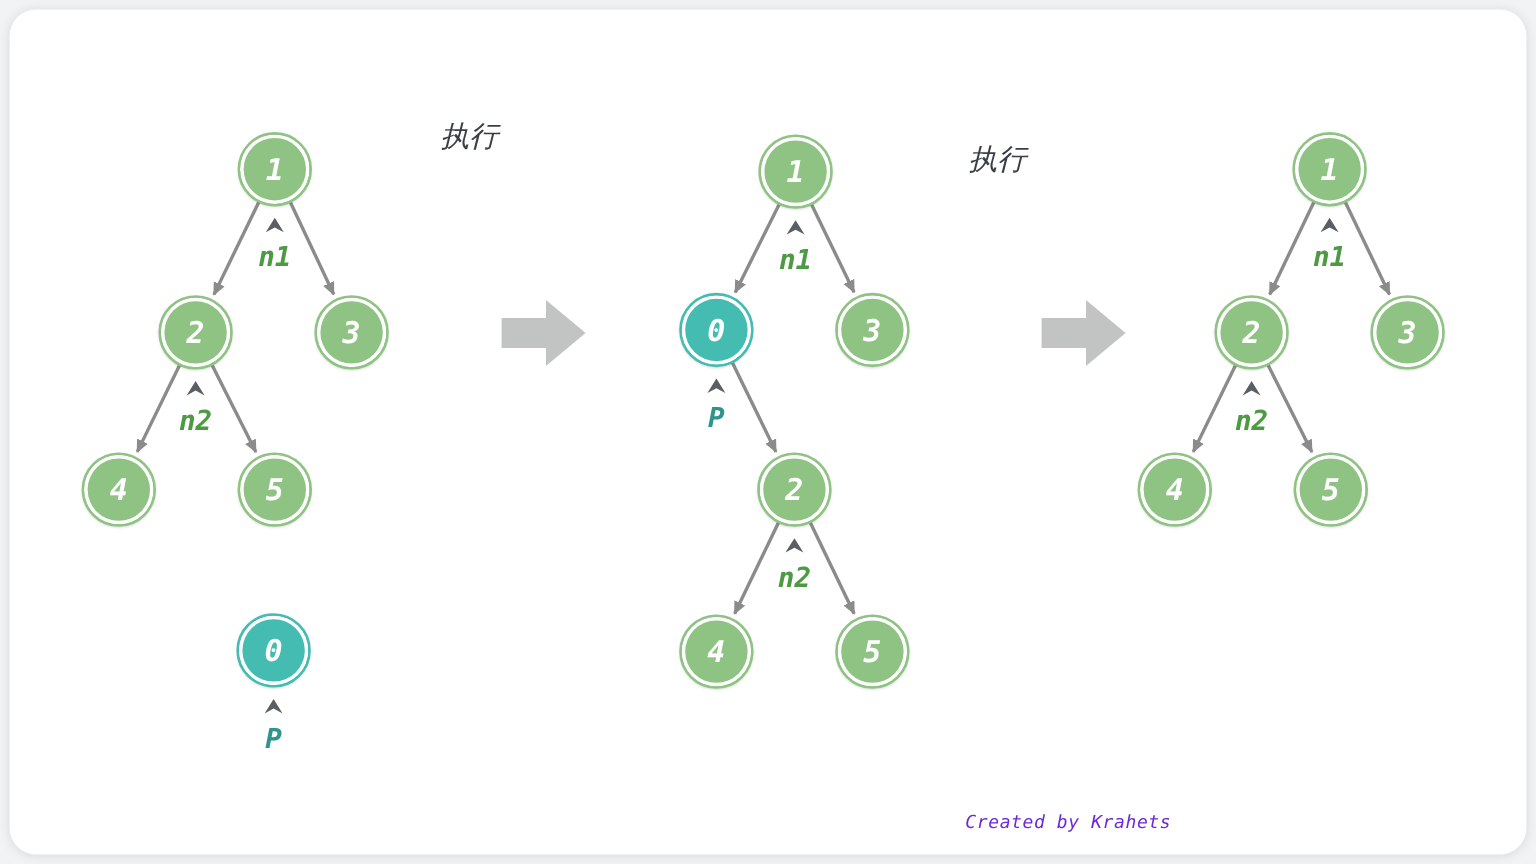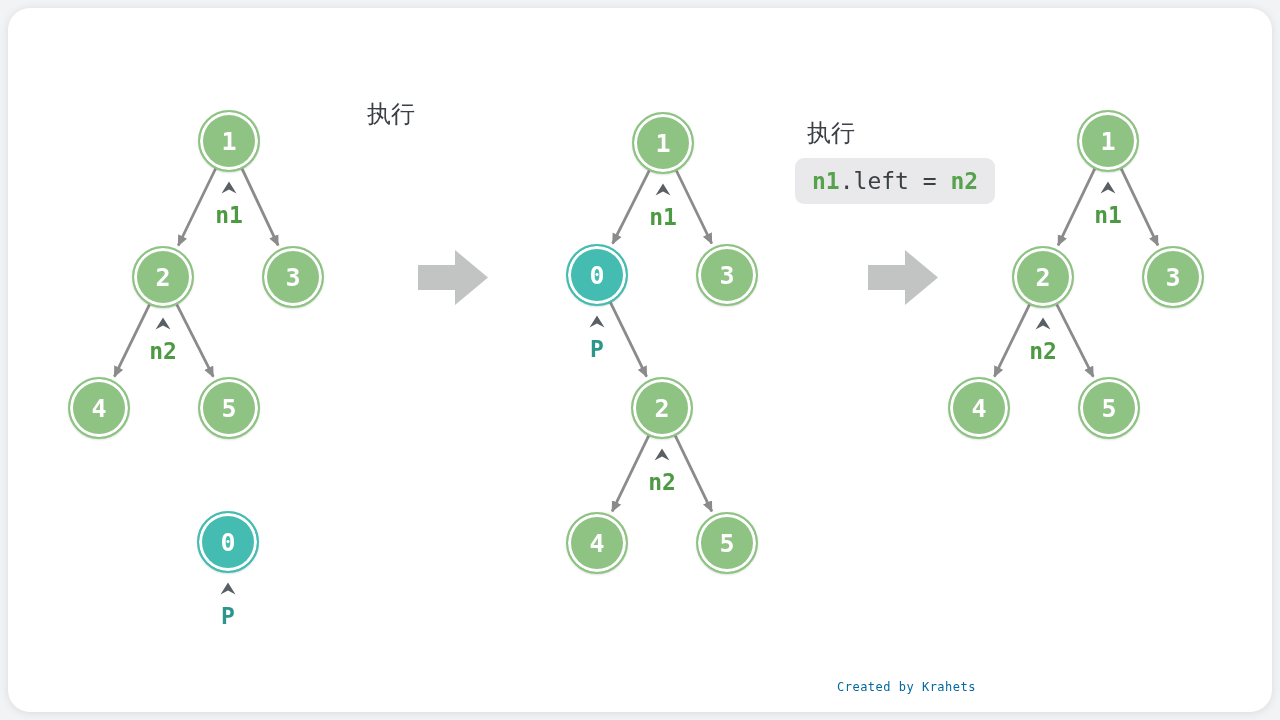--- a/index.html
+++ b/index.html
@@ -15,21 +15,21 @@
     position: absolute;
     left: 8px; top: 8px;
     width: 1264px; height: 704px;
     background: #ffffff;
     border-radius: 22px;
     box-shadow: 0 1px 10px rgba(0,0,0,0.10);
   }
   #scene {
     position: absolute;
     left: 0; top: 0;
-    width: 1016px; height: 720px;
+    width: 1016px; height: 720px; font-style: italic;
   }
   #diagram-svg {
     position: absolute;
     left: 0; top: 0;
     width: 1280px; height: 720px;
   }
   .node {
     position: absolute;
     width: 62px; height: 62px;
     border-radius: 50%;
@@ -73,22 +73,22 @@
   }
   .code-block-1 { left: 352px; top: 142px; padding: 3px 20px 5px; }
   .code-block-2 { left: 795px; top: 158px; padding: 5px 17px; }
   .tok-plain { color: #3B4045; }
   .tok-green { color: #57A24C; font-weight: bold; }
   .tok-teal  { color: #2E9D93; font-weight: bold; }
   .watermark {
     position: absolute;
     right: 40px; bottom: 26px;
     font-family: "DejaVu Sans Mono", monospace;
-    font-size: 12px;
-    color: #0369a1;
+    font-size: 15px;
+    color: #6d28d9;
     letter-spacing: 0.5px;
   }
 </style>
 </head>
 <body>
 
 <div class="card"></div>
 
 <div id="scene">
   <svg id="diagram-svg" viewBox="0 0 1280 720" xmlns="http://www.w3.org/2000/svg">
@@ -118,25 +118,20 @@
       <line x1="1056.4981524970897" y1="303.79178753210226" x2="1093.252155420062" y2="376.7429145458807" stroke="#8B8B8B" stroke-width="2.8" marker-end="url(#ah)"></line>
       <path d="M1100.5,193.5 L1108,181.5 L1115.5,193.5 L1108,189.5 Z" fill="#5A5F63"></path>
       <path d="M1035.5,329.5 L1043,317.5 L1050.5,329.5 L1043,325.5 Z" fill="#5A5F63"></path>
       <polygon points="418,265 455,265 455,250 488,277.5 455,305 455,290 418,290" fill="#C2C3C3"></polygon>
       <polygon points="868,265 905,265 905,250 938,277.5 905,305 905,290 868,290" fill="#C2C3C3"></polygon>
     </svg>
 
   <div class="exec-label" style="left:367px; top:98px;">执行</div>
 
   <div class="exec-label" style="left:807px; top:117px;">执行</div>
-  <div class="code-block code-block-2">
-    <div class="code-lines">
-        <div><span class="tok-green">n1</span><span class="tok-plain">.left = </span><span class="tok-green">n2</span></div>
-      </div>
-  </div>
 
   <div class="watermark">Created by Krahets</div>
 <div class="ptr-label green" style="left: 229px; top: 215px;">n1</div>
     <div class="ptr-label green" style="left: 163px; top: 351px;">n2</div>
     <div class="ptr-label teal" style="left: 228px; top: 616px;">P</div>
     <div class="node green" style="left: 229px; top: 141px;">1</div>
     <div class="node green" style="left: 163px; top: 277px;">2</div>
     <div class="node green" style="left: 293px; top: 277px;">3</div>
     <div class="node green" style="left: 99px; top: 408px;">4</div>
     <div class="node green" style="left: 229px; top: 408px;">5</div>

